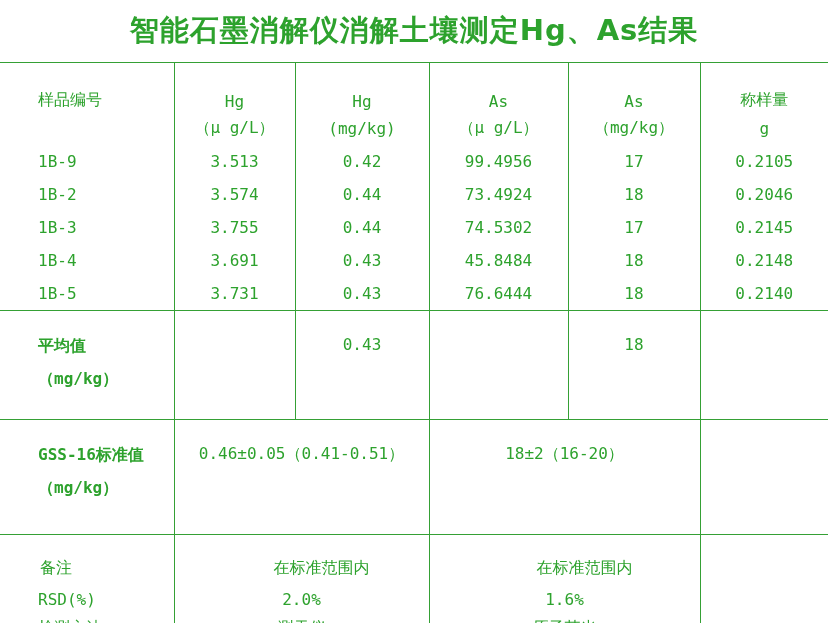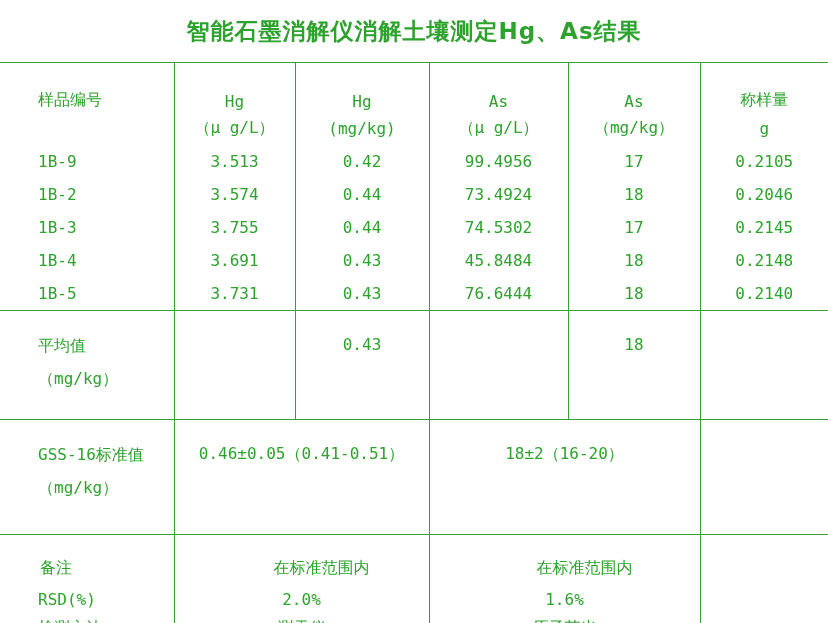--- a/index.html
+++ b/index.html
@@ -9,40 +9,40 @@
   }
   html,body{margin:0;padding:0;background:#e8e8e8;}
   .page{
     width:828px;height:623px;background:var(--bg);
     font-family:"DejaVu Sans Mono","DejaVu Sans",monospace;
     color:var(--txt);overflow:hidden;position:relative;
   }
   .title{
     height:62px;display:flex;align-items:center;justify-content:center;
     font-family:"DejaVu Sans",sans-serif;
-    font-size:23px;font-weight:bold;letter-spacing:1px;
+    font-size:29px;font-weight:bold;letter-spacing:1px;
   }
   table{
     border-collapse:collapse;table-layout:fixed;width:828px;
     font-size:16px;
   }
   td{
     text-align:center;vertical-align:middle;white-space:nowrap;
     padding:0;overflow:hidden;
   }
   tbody.sec{border-top:1px solid var(--bd);}
   table{border-bottom:1px solid var(--bd);}
   td.vl{border-left:1px solid var(--bd);}
   td.c1{text-align:left;padding-left:38px;margin-left:10px;}
   .h1 td{height:48px;vertical-align:bottom;padding-bottom:1px;}
   .h2 td{height:33px;vertical-align:middle;}
   .dr td{height:33px;}
   .sec2 td,.sec3 td{height:90px;vertical-align:top;padding-top:18px;line-height:32px;}
   .sec3 td{height:96px;}
-  .lbl2 div{line-height:33px;}
+  .lbl2 div{line-height:33px;font-weight:bold;}
   .f1 td{height:44px;vertical-align:bottom;padding-bottom:5px;padding-left:40px;}
   .f2 td{height:30px;vertical-align:middle;}
   .f3 td{height:52px;vertical-align:top;padding-top:4px;}
 </style>
 </head>
 <body>
 
 <div class="page">
   <div class="title">智能石墨消解仪消解土壤测定Hg、As结果</div>
 

